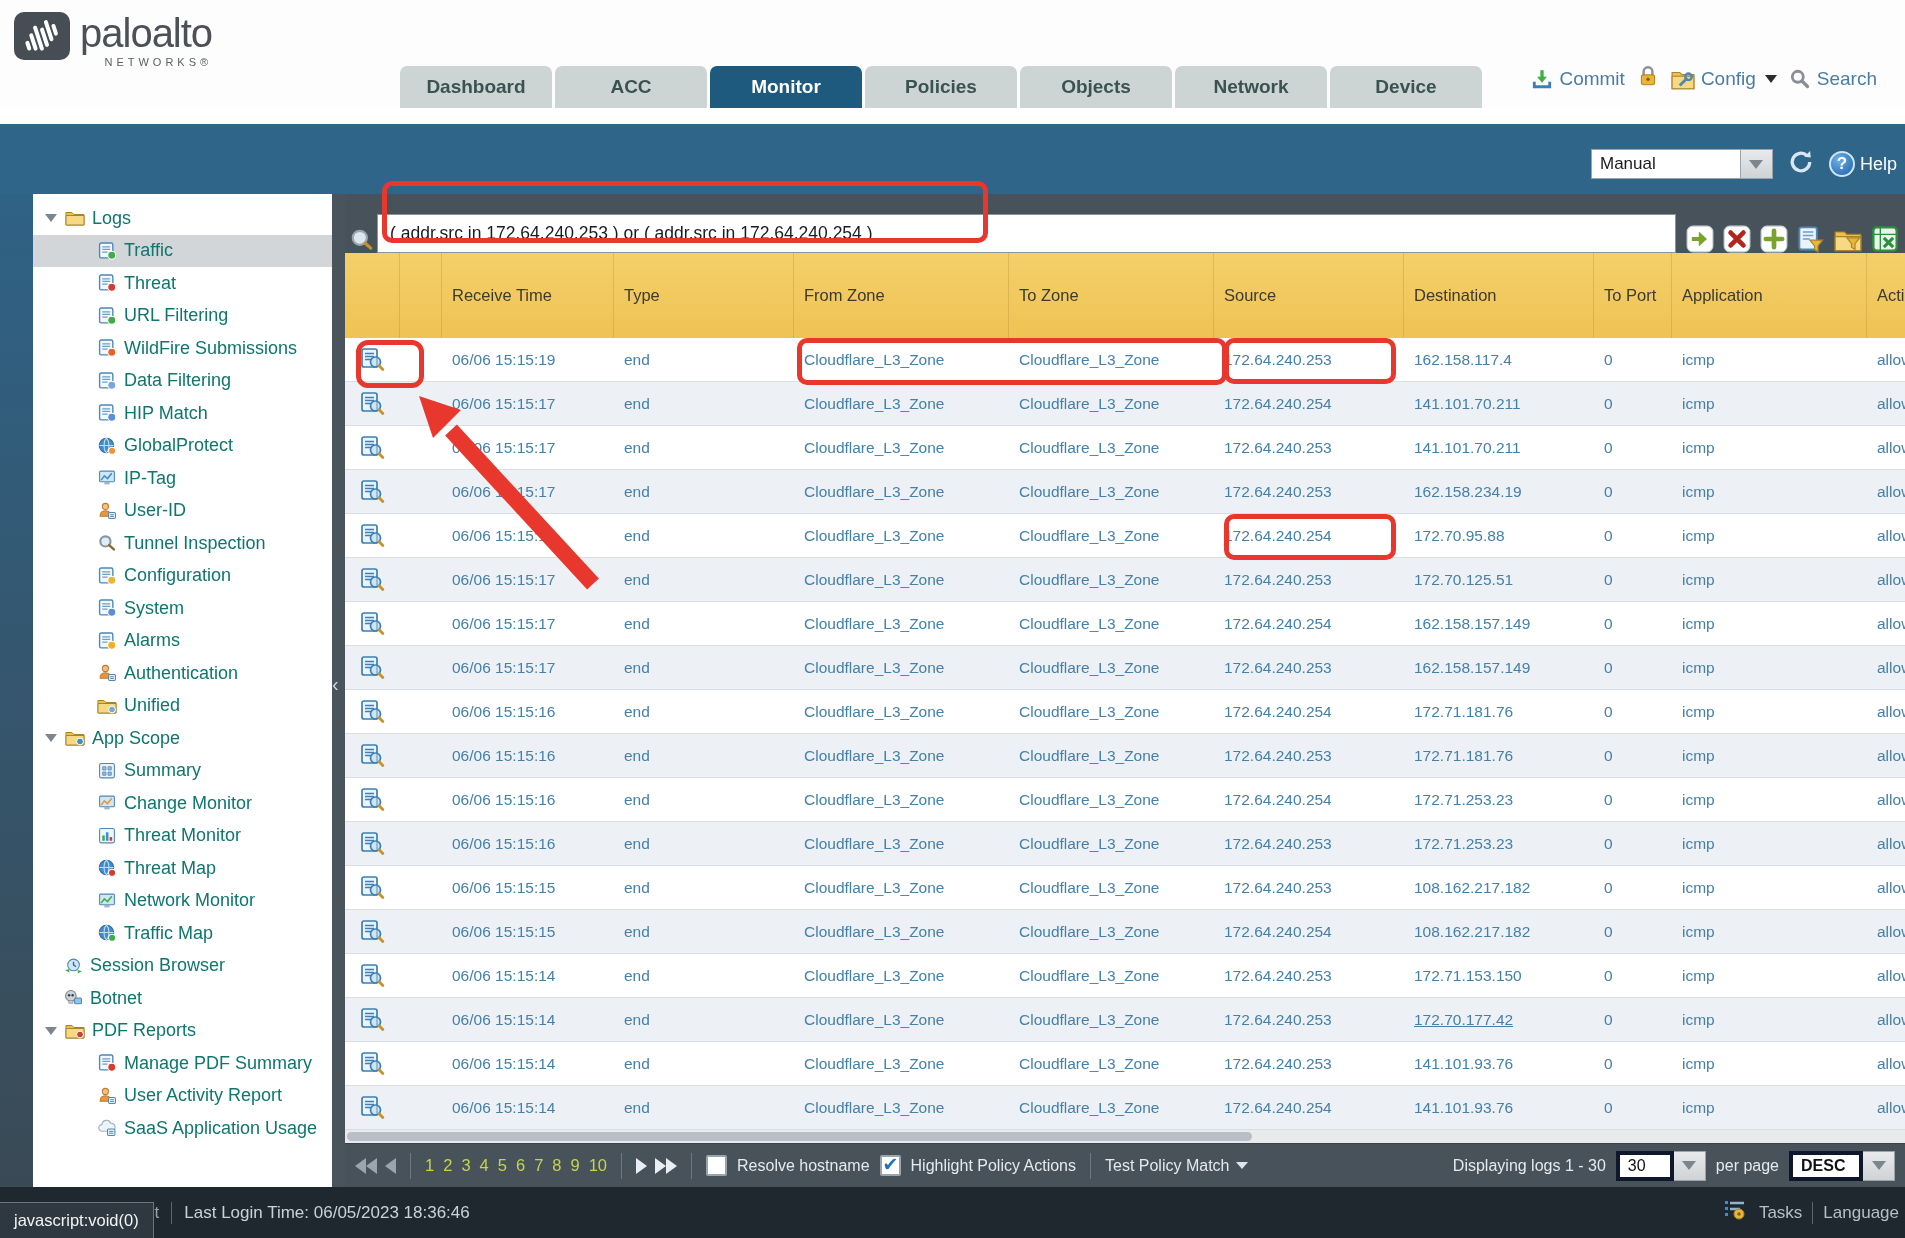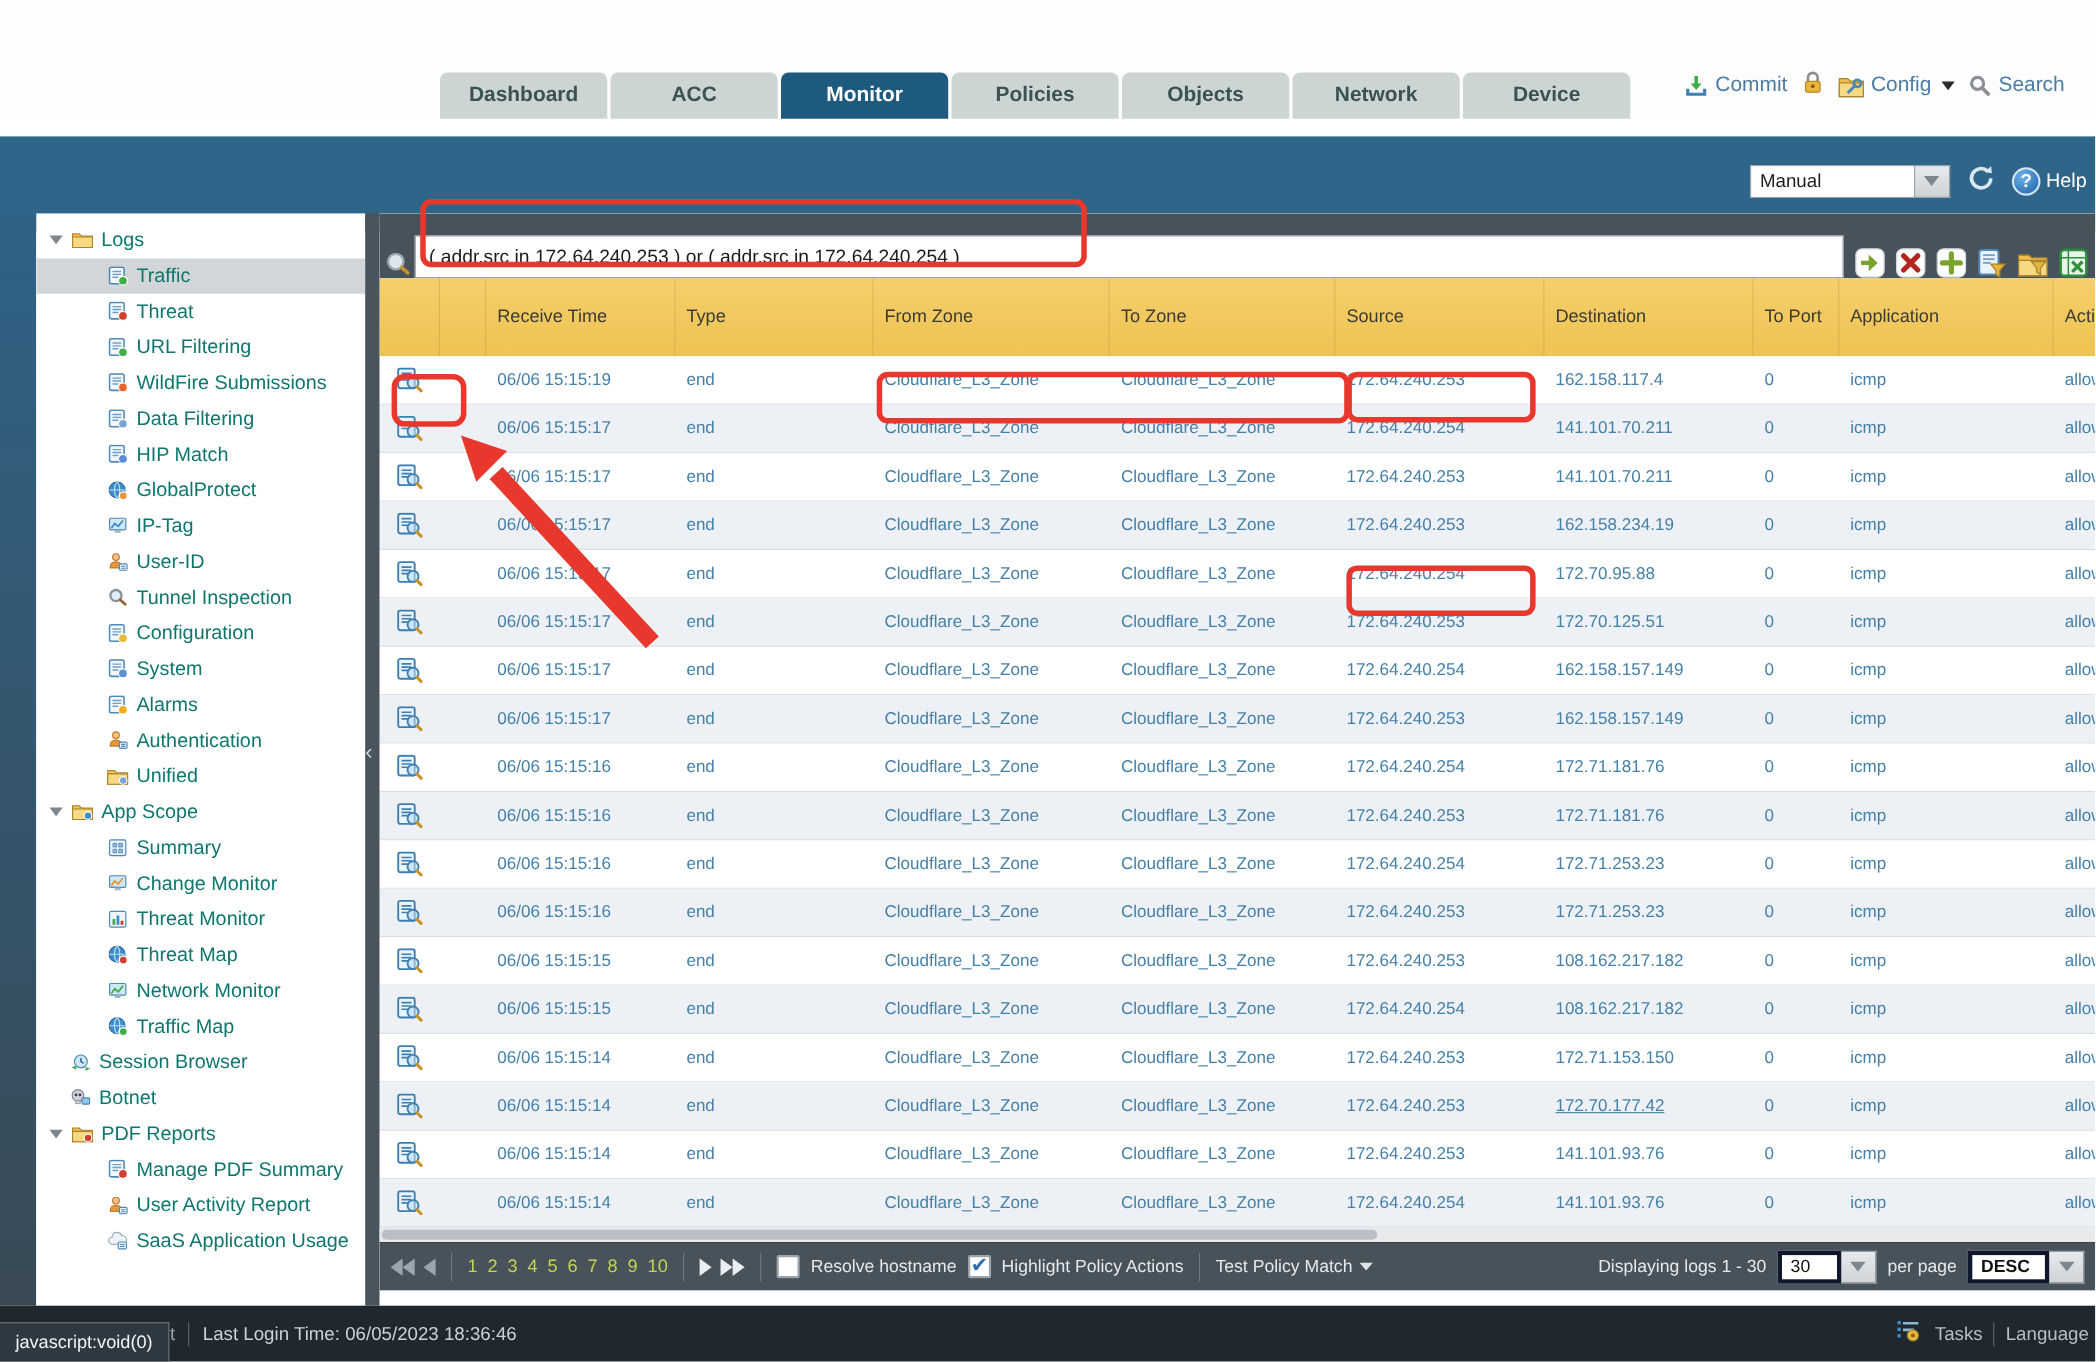--- a/index.html
+++ b/index.html
@@ -57,21 +57,21 @@
 
   
   .filter-bar { height:59px; background:#47525b; display:flex; align-items:flex-end; padding:0 6px 0 4px; flex:none; }
   .filter-mag { width:26px; height:26px; margin-right:2px; flex:none; }
   .filter-input { flex:1; height:39px; border:1px solid #8b949b; background:#fff; font-size:17.5px; color:#1c1c1c; padding:0 12px; font-family:"Liberation Sans",sans-serif; }
   .filter-actions { display:flex; align-items:center; gap:9px; margin-left:10px; flex:none; }
   .fic { width:28px; height:28px; cursor:pointer; }
   .fic svg { width:28px; height:28px; }
 
   
-  .thead { height:71px; background:linear-gradient(#f4cf6b,#efc353); display:flex; flex:none; }
+  .thead { height:85px; background:linear-gradient(#f4cf6b,#efc353); display:flex; flex:none; }
   .th { display:flex; align-items:center; padding-left:10px; font-size:16.5px; color:#3b3b32; border-right:1px solid rgba(170,130,40,.28); cursor:pointer; white-space:nowrap; overflow:hidden; }
   .tbody { flex:none; }
   .row { height:44px; display:flex; background:#fff; border-bottom:1px solid #d9dee3; }
   .row:nth-child(even) { background:#edf1f6; }
   .td { display:flex; align-items:center; padding-left:10px; font-size:15.5px; color:#4580a8; white-space:nowrap; overflow:hidden; cursor:pointer; }
   .td.ic { justify-content:center; padding-left:0; }
   .td.ic svg { width:25px; height:23px; }
   .dst-link { text-decoration:underline; }
   .c0{width:55px;flex:none}.c1{width:42px;flex:none}.c2{width:172px;flex:none}.c3{width:180px;flex:none}
   .c4{width:215px;flex:none}.c5{width:205px;flex:none}.c6{width:190px;flex:none}.c7{width:190px;flex:none}
@@ -115,20 +115,38 @@
   
   .anno { position:absolute; border:5px solid #e8372d; border-radius:10px; pointer-events:none; z-index:20; }
   .anno-arrow { position:absolute; pointer-events:none; z-index:20; }
 </style>
 </head>
 <body>
 
 <div class="app">
 
   <header class="top-header">
+    <div class="logo">
+      <div class="logo-mark">
+        <svg width="56" height="48" viewBox="0 0 56 48">
+          <g transform="rotate(-18 28 24)" fill="#ffffff">
+            <rect x="10" y="24" width="4" height="10" rx="2"></rect>
+            <rect x="16" y="18" width="4" height="18" rx="2"></rect>
+            <rect x="22" y="12" width="4" height="26" rx="2"></rect>
+            <rect x="28" y="16" width="4" height="20" rx="2"></rect>
+            <rect x="34" y="10" width="4" height="22" rx="2"></rect>
+            <rect x="40" y="16" width="4" height="12" rx="2"></rect>
+          </g>
+        </svg>
+      </div>
+      <div class="logo-text">
+        <span class="logo-primary">paloalto</span>
+        <span class="logo-secondary">NETWORKS®</span>
+      </div>
+    </div>
 
     <nav class="tabs" id="tabs">
         <div class="tab">Dashboard</div>
         <div class="tab">ACC</div>
         <div class="tab active">Monitor</div>
         <div class="tab">Policies</div>
         <div class="tab">Objects</div>
         <div class="tab">Network</div>
         <div class="tab">Device</div>
       </nav>

